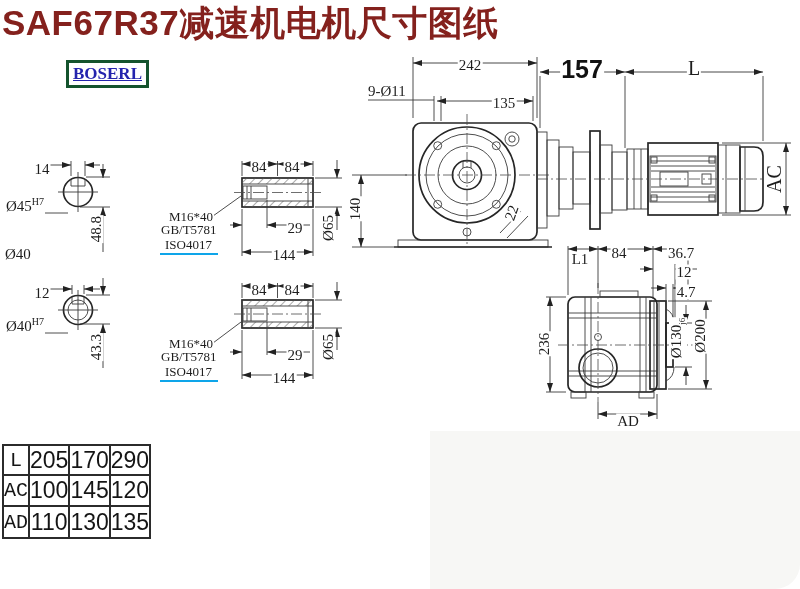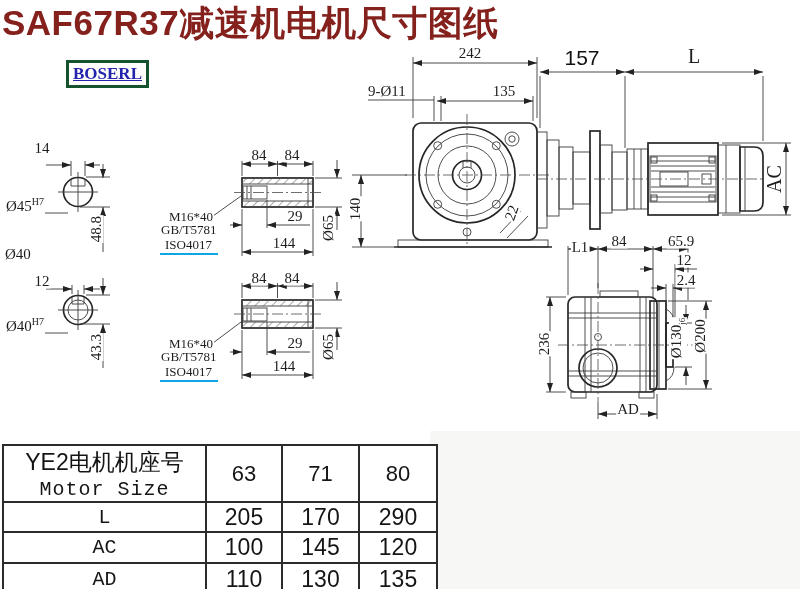--- a/index.html
+++ b/index.html
@@ -1,27 +1,27 @@
 <!DOCTYPE html>
 <html><head>
 <meta charset="utf-8">
 <style>
   html,body{margin:0;padding:0;background:#fff;}
   #canvas{position:relative;width:800px;height:589px;background:#fff;overflow:hidden;
-          font-family:"Liberation Sans",sans-serif;}
+          font-family:"Liberation Sans",sans-serif;border-radius:25px;}
   #lines{position:absolute;left:0;top:0;}
   .ol{fill:none;stroke:#262626;stroke-width:1.7;}
   .tl{fill:none;stroke:#3a3a3a;stroke-width:0.9;}
   .cl{fill:none;stroke:#4a4a4a;stroke-width:0.8;stroke-dasharray:11 3 2 3;}
   .dm{fill:none;stroke:#333;stroke-width:0.9;}
   .ms{marker-start:url(#m);}
   .me{marker-end:url(#m);}
   .d{position:absolute;font-family:"Liberation Serif",serif;font-size:15px;color:#1d1d1d;
      line-height:1;white-space:nowrap;background:#fff;padding:0 1px;}
-  .c{transform:translate(-50%,-50%);}
+  .c{transform:translate(-50%,-50%);margin-top:12px;}
   .r{transform:translate(-50%,-50%) rotate(-90deg);}
   .r70{transform:translate(-50%,-50%) rotate(-70deg);}
   .sm{font-size:13px;}
   .und{border-bottom:2px solid #0ea5e9;padding-bottom:17px;text-align:right;}
   .d sup{font-size:10px;}
   .d sub{font-size:9px;}
   #page-title{position:absolute;left:2px;top:0px;font-size:35px;font-weight:700;
               letter-spacing:0.5px;color:#84211d;}
   #logo{position:absolute;left:66px;top:60px;border:3px solid #14532d;background:#fff;
         padding:1px 4px;}
@@ -29,21 +29,21 @@
              color:#2424ad;text-decoration:underline;}
   #size-table{position:absolute;left:2px;top:444px;border-collapse:collapse;background:#fff;
               table-layout:fixed;}
   #size-table td{border:2px solid #2b2b2b;text-align:center;vertical-align:middle;
                  padding:0;color:#151515;}
   .th-cn{font-size:23px;font-family:"Liberation Sans",sans-serif;}
   .th-en{font-size:20px;font-family:"Liberation Mono",monospace;letter-spacing:1px;}
   .frame-num{font-size:22px;font-family:"Liberation Sans",sans-serif;}
   .row-label{font-size:20px;font-family:"Liberation Mono",monospace;}
   .val{font-size:23px;font-family:"Liberation Sans",sans-serif;margin-top:20px;}
-  .bold-dim{font-family:"Liberation Sans",sans-serif;font-weight:400;font-size:21px;color:#111;}
+  .bold-dim{font-family:"Liberation Sans",sans-serif;font-weight:700;font-size:25px;color:#111;}
   .big-serif{font-size:20px;}
 </style>
 </head>
 <body>
 
 <div id="canvas">
 
   <div id="page-title">SAF67R37减速机电机尺寸图纸</div>
 
   <div id="logo">
@@ -276,21 +276,21 @@
       <line x1="686" y1="367" x2="686" y2="385" class="dm ms"></line>
       <line x1="668" y1="301" x2="712" y2="301" class="tl"></line>
       <line x1="668" y1="389" x2="712" y2="389" class="tl"></line>
       <line x1="706" y1="301" x2="706" y2="389" class="dm ms me"></line>
       <line x1="598" y1="402" x2="598" y2="419" class="tl"></line>
       <line x1="657" y1="394" x2="657" y2="419" class="tl"></line>
       <line x1="598" y1="414" x2="657" y2="414" class="dm ms me"></line>
     </g>
   </svg>
 
-  <span class="d c" style="left:42px;top:148px">14</span>
+  <span class="d c" style="left:42px;top:157px">14</span>
   <span class="d" style="left:5px;top:197px"><span>Ø45</span><sup>H7</sup></span>
   <span class="d r" style="left:96px;top:229px">48.8</span>
   <span class="d" style="left:4px;top:247px">Ø40</span>
 
   <span class="d c" style="left:42px;top:281px">12</span>
   <span class="d" style="left:5px;top:317px"><span>Ø40</span><sup>H7</sup></span>
   <span class="d r" style="left:96px;top:347px">43.3</span>
 
   <span class="d c" style="left:259px;top:155px">84</span>
   <span class="d c" style="left:292px;top:155px">84</span>
@@ -315,39 +315,30 @@
   <span class="d c" style="left:504px;top:91px">135</span>
   <span class="d r" style="left:355px;top:209px">140</span>
   <span class="d r70" style="left:512px;top:213px">22</span>
 
   <span class="d c bold-dim" style="left:582px;top:57px">157</span>
   <span class="d c big-serif" style="left:694px;top:56px">L</span>
   <span class="d r big-serif" style="left:774px;top:179px">AC</span>
 
   <span class="d c" style="left:580px;top:247px">L1</span>
   <span class="d c" style="left:619px;top:241px">84</span>
-  <span class="d c" style="left:681px;top:241px">65.9</span>
+  <span class="d c" style="left:681px;top:241px">36.7</span>
   <span class="d c" style="left:684px;top:260px">12</span>
-  <span class="d c" style="left:686px;top:280px">2.4</span>
+  <span class="d c" style="left:686px;top:280px">4.7</span>
   <span class="d r" style="left:544px;top:344px">236</span>
   <span class="d r" style="left:678px;top:338px"><span>Ø130</span><sub>j6</sub></span>
   <span class="d r" style="left:700px;top:336px">Ø200</span>
   <span class="d c" style="left:628px;top:409px">AD</span>
 
   <table id="size-table">
     <tbody>
-        <tr>
-      <td style="width:201px;height:55px">
-        <div class="th-cn">YE2电机机座号</div>
-        <div class="th-en">Motor Size</div>
-      </td>
-      <td style="width:74px" class="frame-num">63</td>
-      <td style="width:75px" class="frame-num">71</td>
-      <td style="width:76px" class="frame-num">80</td>
-    </tr>
     <tr>
       <td style="height:28px" class="row-label">L</td>
       <td class="val">205</td>
       <td class="val">170</td>
       <td class="val">290</td>
     </tr>
     <tr>
       <td style="height:29px" class="row-label">AC</td>
       <td class="val">100</td>
       <td class="val">145</td>

